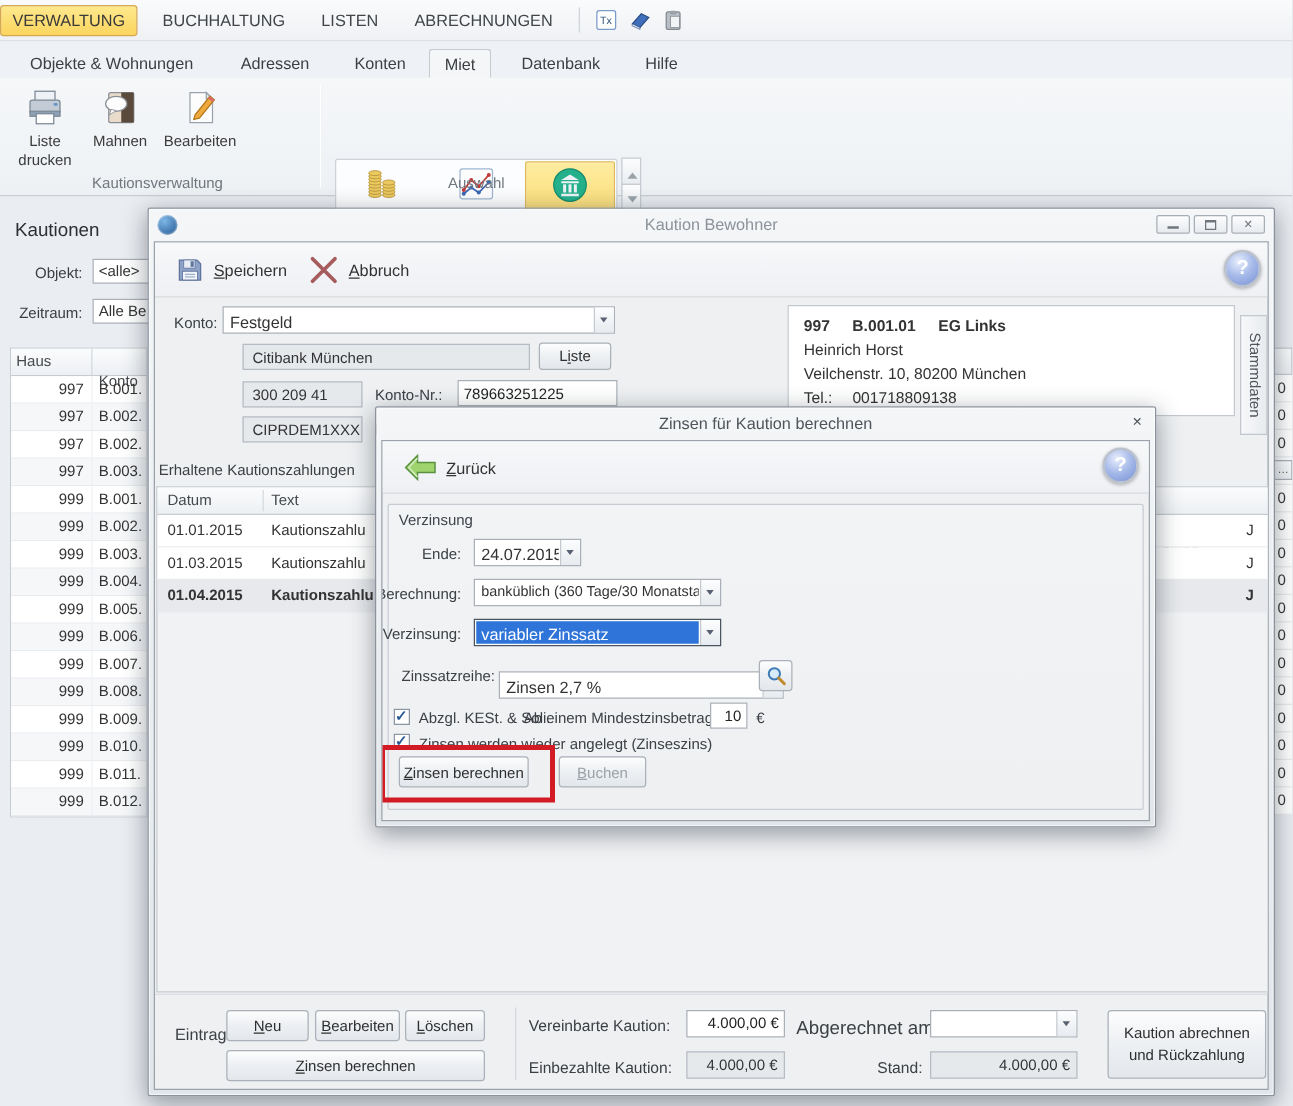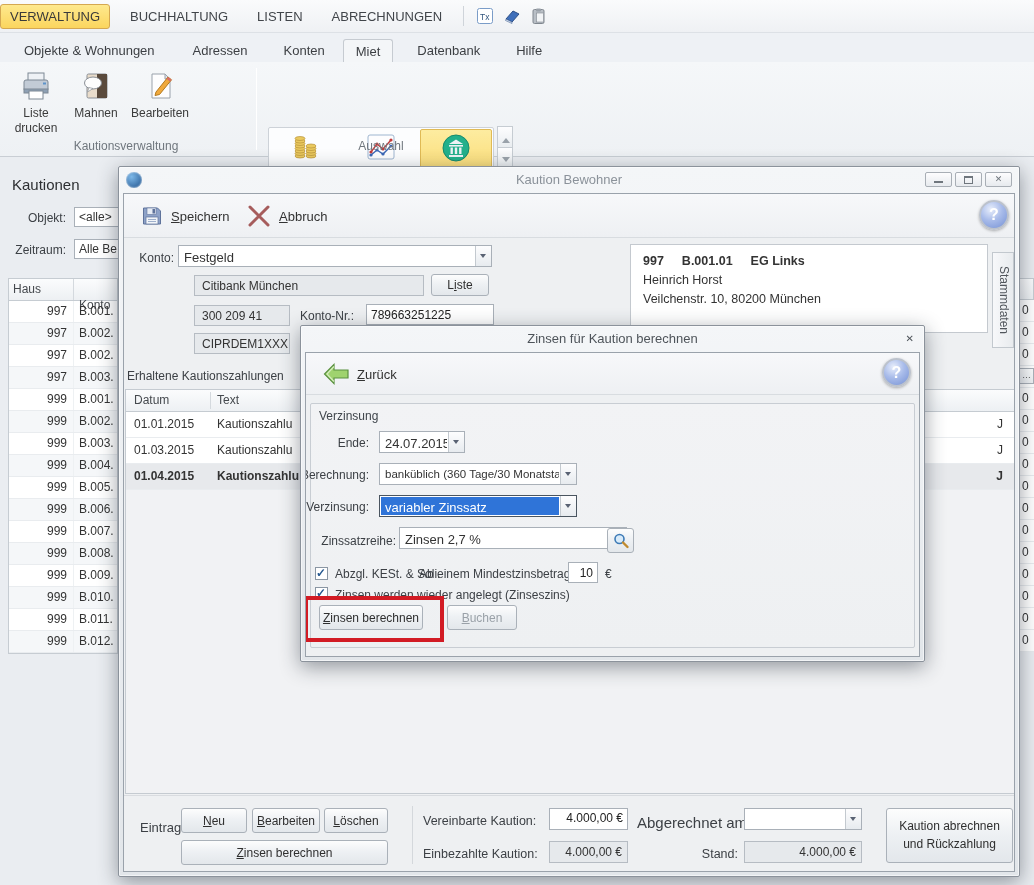--- a/index.html
+++ b/index.html
@@ -441,20 +441,24 @@
       <div class="dlg-label" style="left:176px;top:143px">I</div>
 
       <div style="position:absolute;left:506px;top:50px;width:358px;height:89px;background:#fff;border:1px solid #c4c9cf;padding:7px 12px;font-size:12.5px;line-height:19px">
         <div style="font-weight:bold;display:flex;gap:18px">
           <span>997</span>
           <span>B.001.01</span>
           <span>EG Links</span>
         </div>
         <div>Heinrich Horst</div>
         <div>Veilchenstr. 10, 80200 München</div>
+        <div style="display:flex;gap:16px">
+          <span>Tel.:</span>
+          <span>001718809138</span>
+        </div>
       </div>
       <div class="vtab" style="left:868px;top:58px;width:22px;height:96px">Stammdaten</div>
 
       <div class="dlg-label" style="left:3px;top:175px">Erhaltene Kautionszahlungen</div>
       <div id="pay-table">
         <div class="pay-hdr">
           <span class="c1">Datum</span>
           <span class="sep"></span>
           <span class="c2">Text</span>
           <span class="c3">hlung</span>
@@ -543,21 +547,21 @@
           <div class="cbtn"></div>
         </div>
 
         <div class="z-label" style="right:545px;top:96px">Verzinsung:</div>
         <div class="combo focused" style="left:68px;top:91px;width:198px">
           <div class="val sel">variabler Zinssatz</div>
           <div class="cbtn"></div>
         </div>
 
         <div class="z-label" style="right:518px;top:130px">Zinssatzreihe:</div>
-        <div class="combo" style="left:88px;top:123px;width:228px">
+        <div class="combo" style="left:88px;top:133px;width:228px">
           <div class="val">Zinsen 2,7 %</div>
           <div class="cbtn"></div>
         </div>
         <div class="btn" style="left:296px;top:124px;width:27px;height:25px">
           <svg width="18" height="18" viewBox="0 0 18 18">
             <circle cx="7.5" cy="7" r="4.5" fill="#d8ebfa" stroke="#3e7bb6" stroke-width="1.6"></circle>
             <line x1="11" y1="10.5" x2="15.5" y2="15" stroke="#c08a2e" stroke-width="2.4" stroke-linecap="round"></line>
           </svg>
         </div>
 

